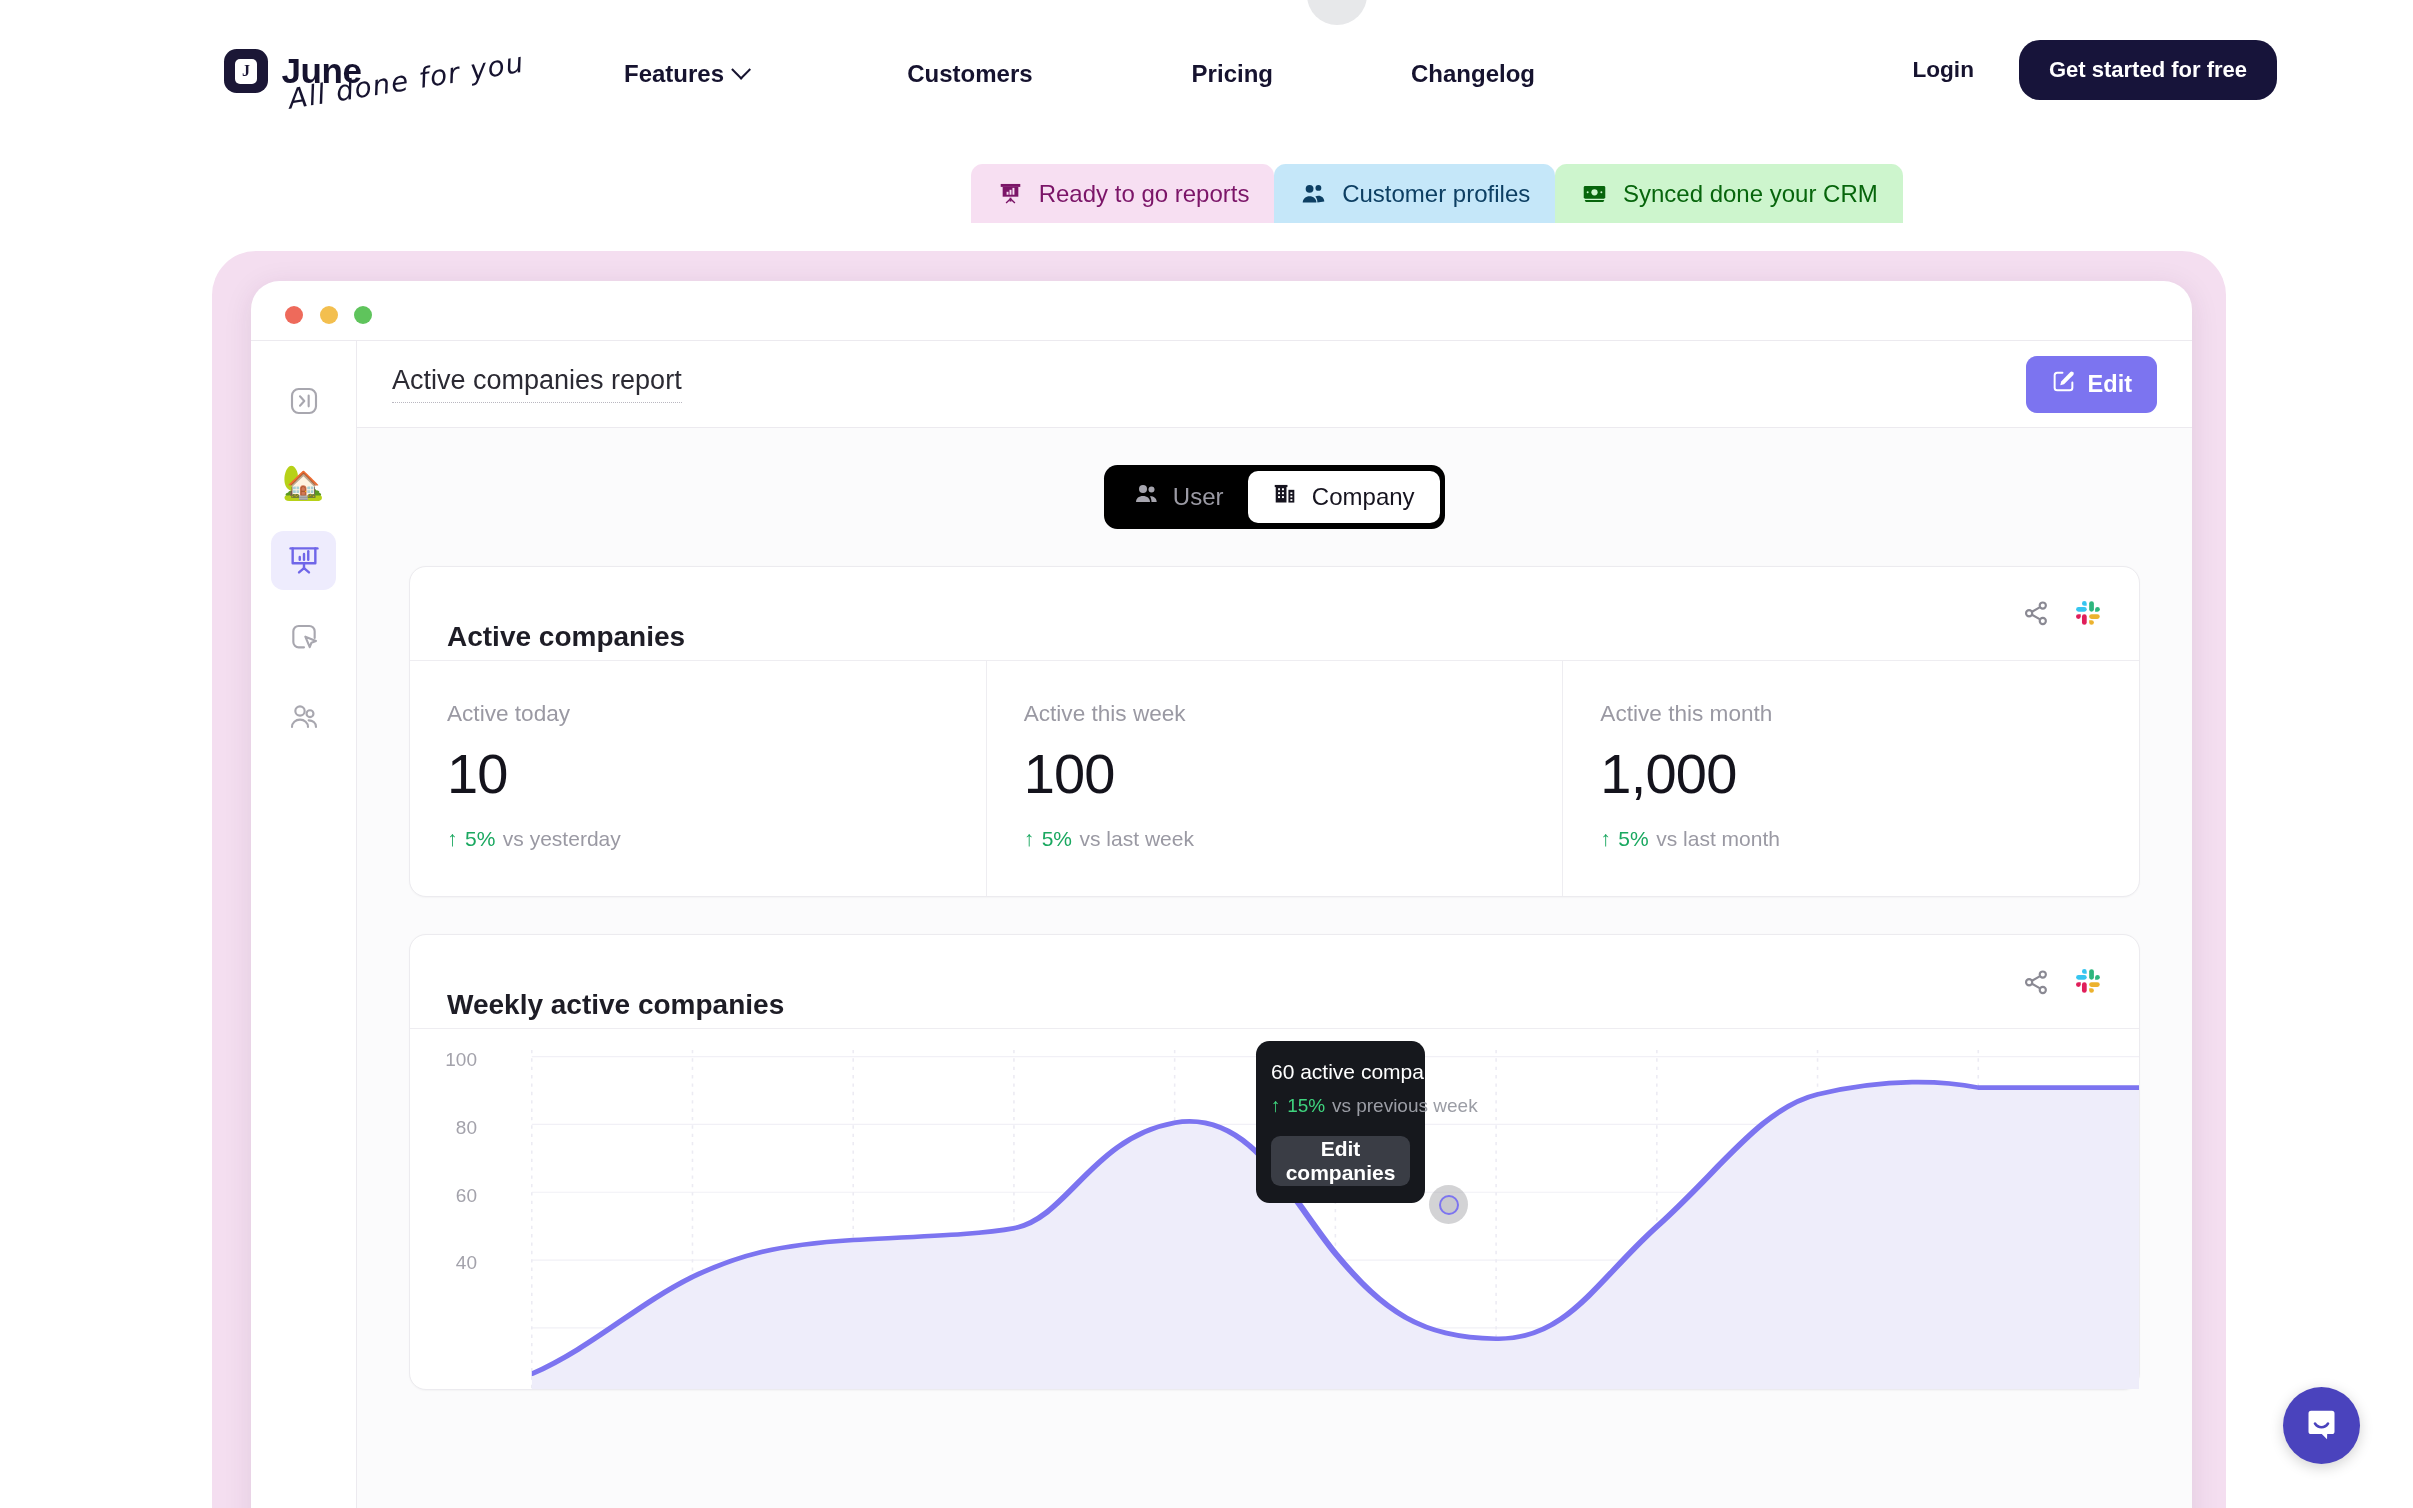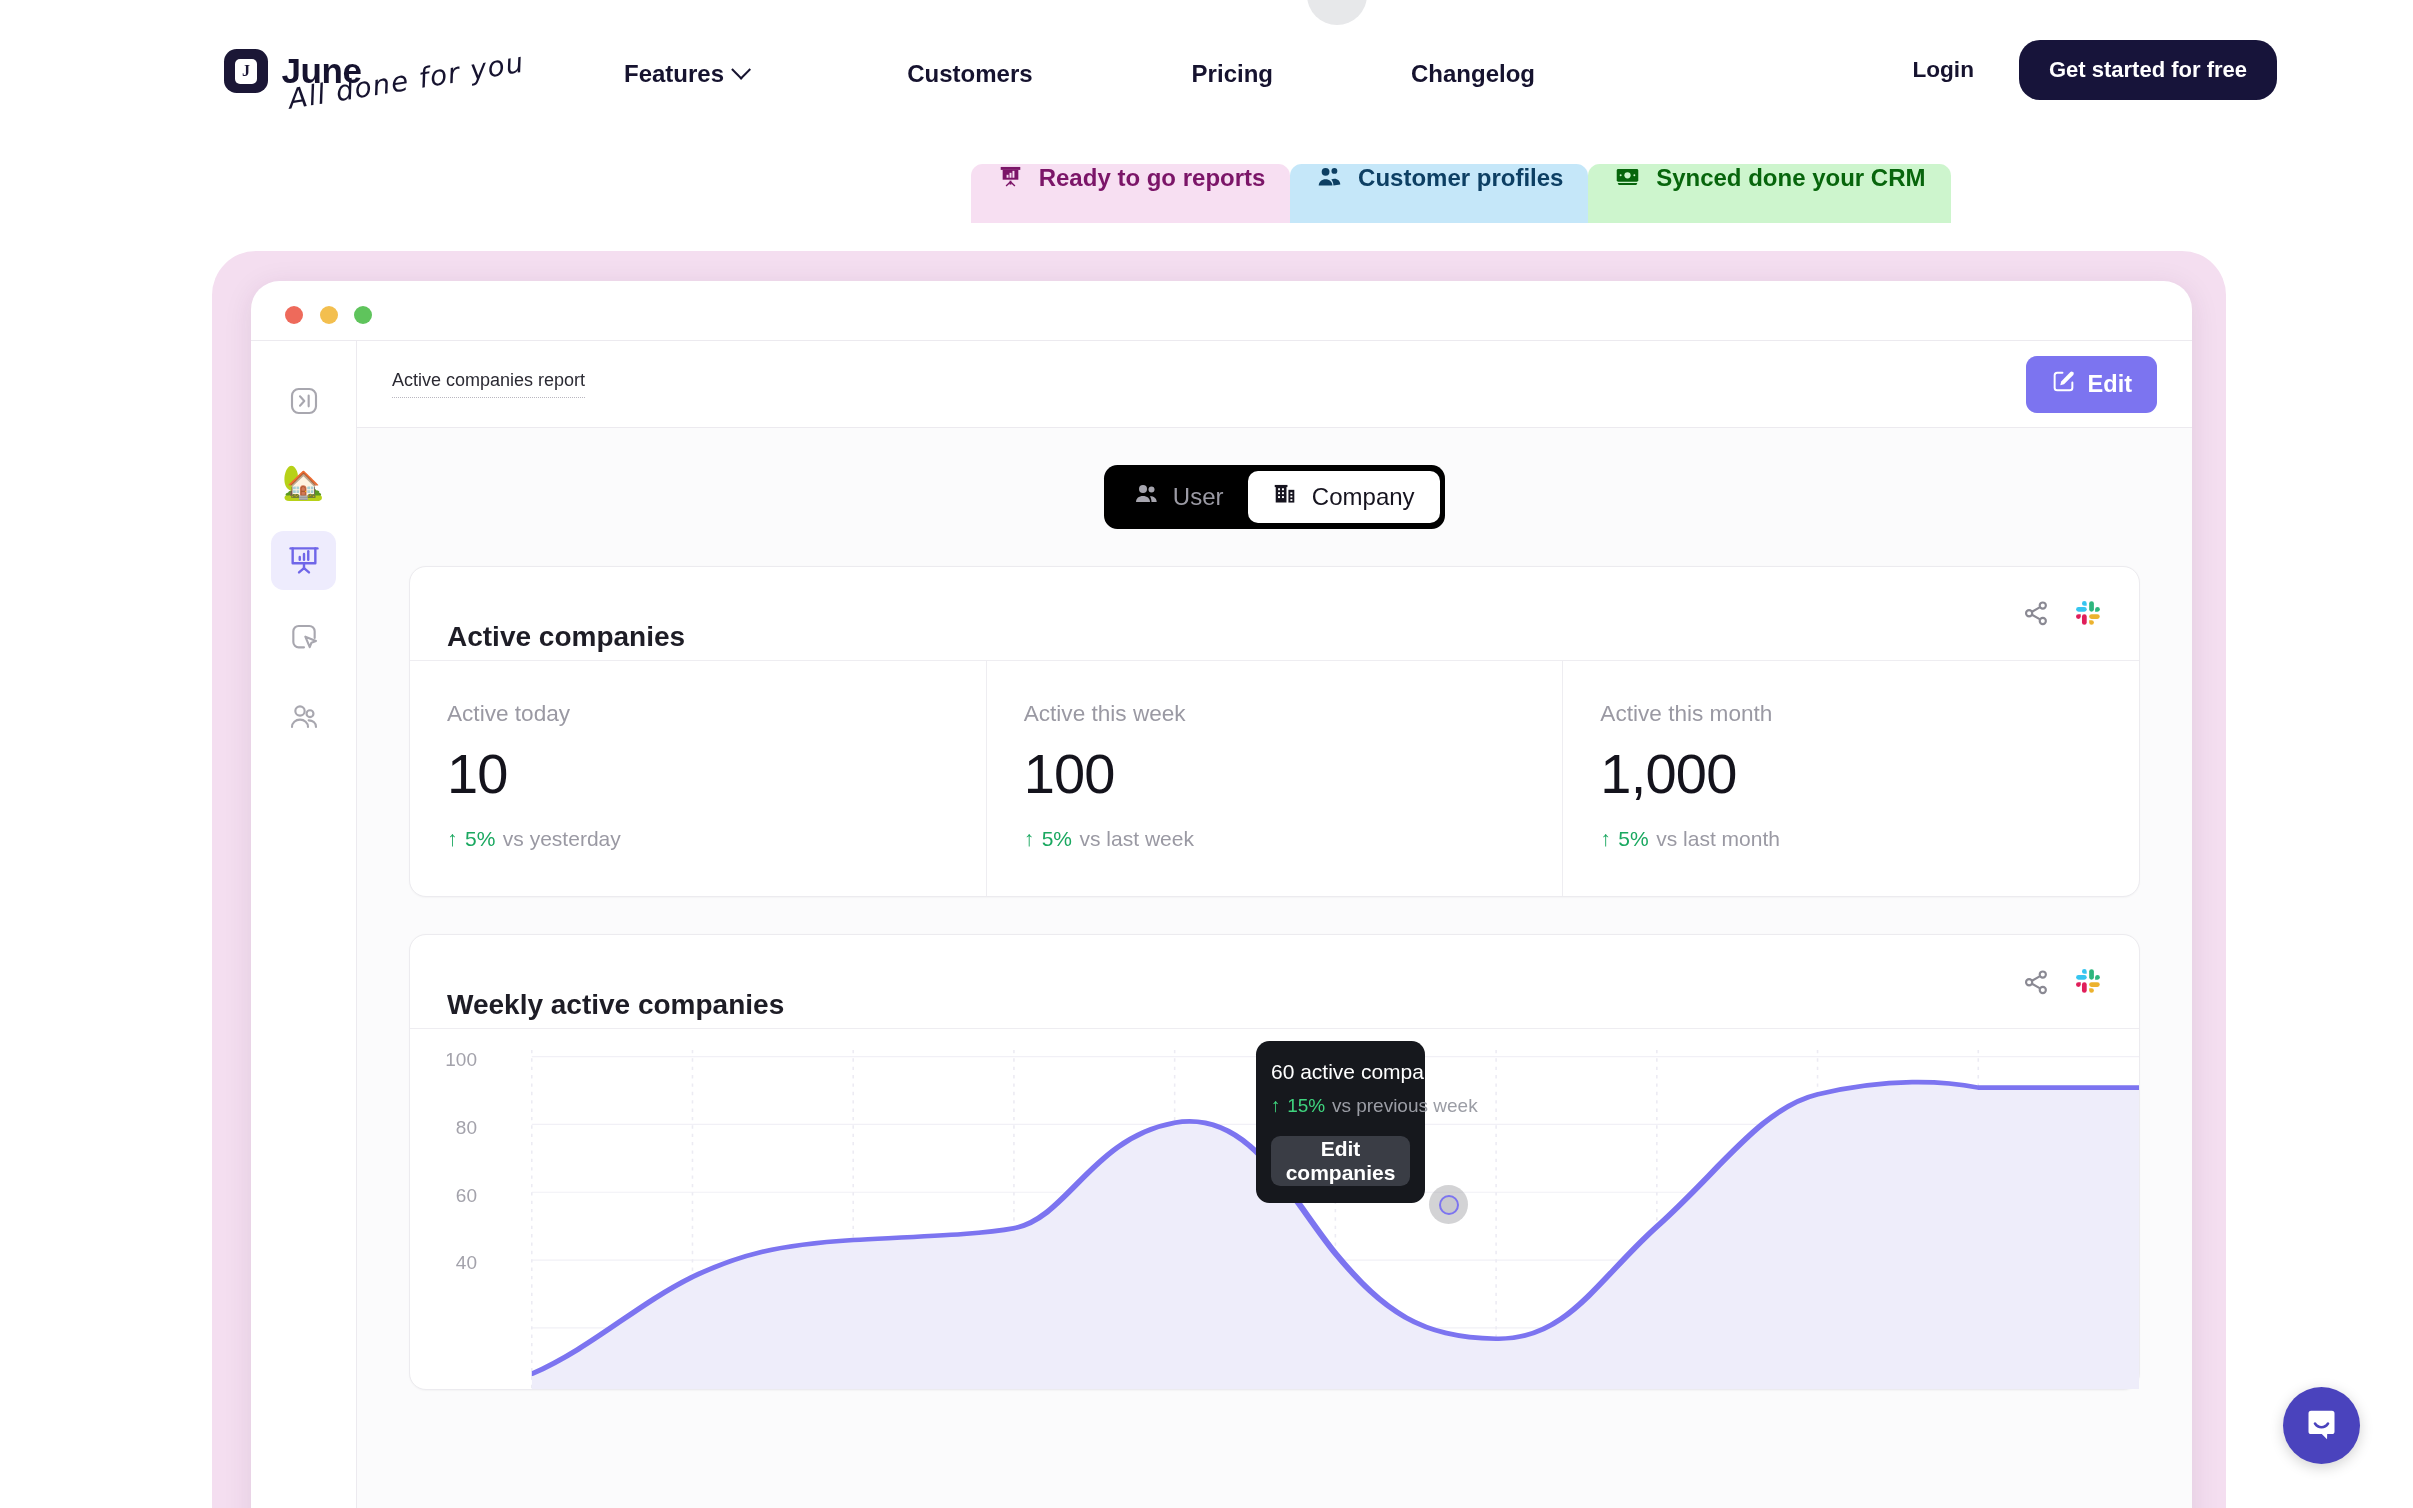--- a/index.html
+++ b/index.html
@@ -75,23 +75,23 @@
     padding:16px 30px; height:60px; border-radius:21px;
     cursor:pointer; font-family:inherit; white-space:nowrap;
   }
 
   
   .tabs{
     position:absolute; left:971px; top:164px;
     display:flex; align-items:flex-end; z-index:30;
   }
   .tab{
-    height:59px; display:flex; gap:14.2px;
+    height:59px; display:flex; align-items:center; gap:14.2px;
     padding:0 25px; border-radius:11.7px 11.7px 0 0;
-    font-size:24px; font-weight:700; cursor:pointer; white-space:nowrap;
+    font-size:24px; font-weight:400; cursor:pointer; white-space:nowrap;
   }
   .tab-reports{ background:#f7dff2; color:#7b1568; }
   .tab-profiles{ background:#c5e7f9; color:#0d3f63; }
   .tab-crm{ background:#cdf5cd; color:#07650c; }
   .tab-ico{ width:28.5px;height:25px; display:flex;align-items:center;justify-content:center; flex:none;}
   .tab-ico svg{ display:block; }
 
   
   .frame{
     position:absolute; left:212px; top:251px;
@@ -131,21 +131,21 @@
   .side-emoji{ font-size:34px; line-height:1; }
 
   
   .main{ flex:1; background:#fff; position:relative; display:flex; flex-direction:column; }
   .main-head{
     height:87px; flex:none; border-bottom:0.8px solid #eceaef;
     display:flex; align-items:center; justify-content:space-between;
     padding:0 35px 0 35px;
   }
   .report-title{
-    font-size:18px; color:#2b2a33; font-weight:400;
+    font-size:27px; color:#2b2a33; font-weight:400;
     border-bottom:1.7px dotted #b9b7c0; padding-bottom:5.9px; cursor:text;
   }
   .edit-btn{
     background:#7c74f0; color:#fff; border:none; font-family:inherit;
     display:flex; align-items:center; gap:11.7px;
     font-size:23.5px; font-weight:700; height:57px; padding:0 25px;
     border-radius:11px; cursor:pointer;
   }
 
   .scroll{ flex:1; background:#fbfbfc; overflow:hidden; padding-top:37px; }

